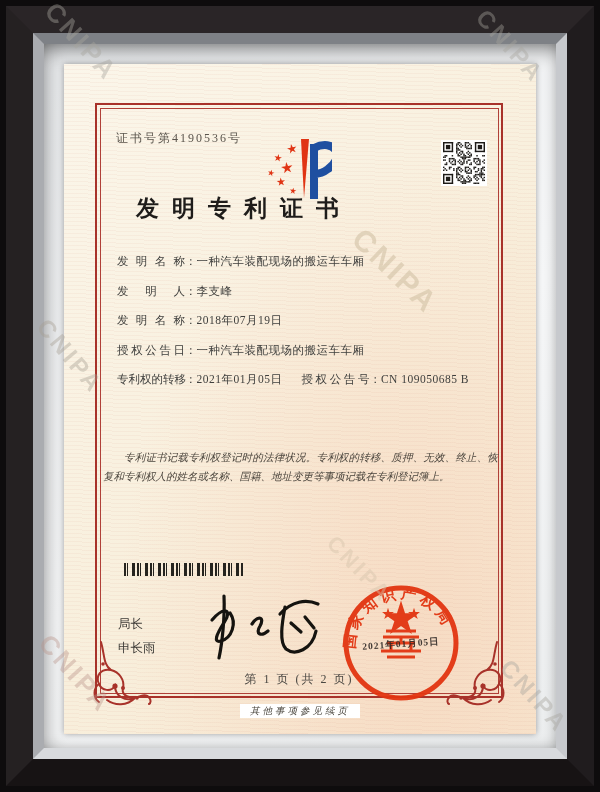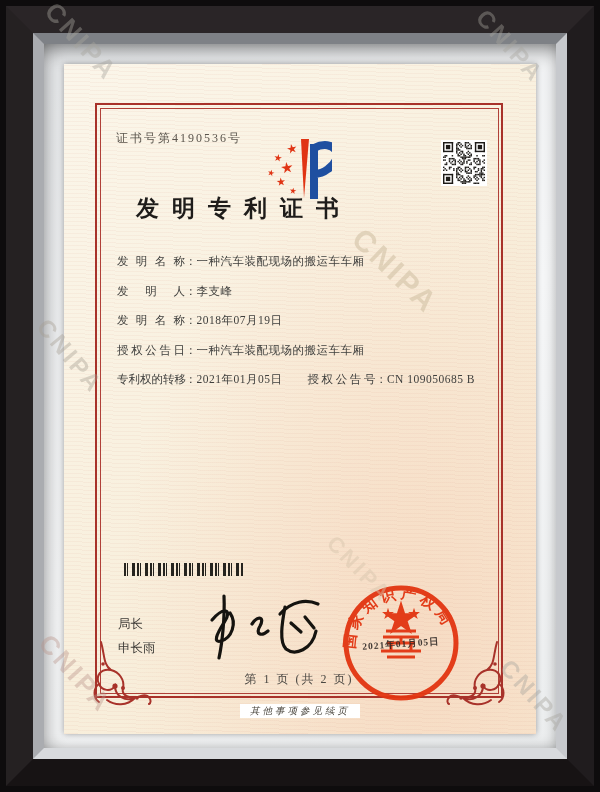--- a/index.html
+++ b/index.html
@@ -33,21 +33,21 @@
   .logo{position:absolute;left:196px;top:72px;width:72px;height:70px;}
   .qr{position:absolute;left:377px;top:76px;width:42px;height:42px;background:#fff;padding:2px;}
   .title{position:absolute;left:31px;right:33px;top:129px;text-align:left;
     font-size:23px;font-weight:bold;letter-spacing:13px;color:#1e1c1a;text-indent:13px;padding-left:28px;}
   
   .rows{position:absolute;left:53px;right:36px;top:190px;font-size:11.5px;color:#40403e;}
   .row{height:29.5px;white-space:nowrap;}
   .lbl{display:inline-block;width:68px;text-align:justify;text-align-last:justify;
        text-justify:inter-character;}
   .val{letter-spacing:.5px;}
-  .grant-2{margin-left:22px;}
+  .grant-2{margin-left:16px;}
   
   .body-text{position:absolute;left:39px;right:38px;top:384px;font-size:10.5px;line-height:1.82;
     color:#4c463e;text-align:justify;font-style:italic;}
   .body-text p{margin:0;text-indent:2em;}
   
   .barcode{position:absolute;left:60px;top:499px;width:120px;height:13px;
     background:repeating-linear-gradient(90deg,#26241f 0 2px,transparent 2px 3px,
       #26241f 3px 4px,transparent 4px 8px,#26241f 8px 11px,transparent 11px 13px);}
   .director{position:absolute;left:54px;top:548px;font-size:12.5px;color:#3c3a36;line-height:1.95;}
   .signature{position:absolute;left:118px;top:524px;width:150px;height:80px;}
@@ -401,20 +401,21 @@
       <div class="row">
         <span class="lbl">授权公告日</span><span>：</span><span class="val">一种汽车装配现场的搬运车车厢</span>
       </div>
       <div class="row">
         <span><span class="lbl">专利权的转移</span><span>：</span><span class="val">2021年01月05日</span></span>
         <span class="grant-2"><span class="lbl">授权公告号</span><span>：</span><span class="val">CN 109050685 B</span></span>
       </div>
     </div>
 
     <div class="body-text">
+      <p>专利证书记载专利权登记时的法律状况。专利权的转移、质押、无效、终止、恢复和专利权人的姓名或名称、国籍、地址变更等事项记载在专利登记簿上。</p>
     </div>
 
     <div class="barcode"></div>
 
     <div class="director">
       <div>局长</div>
       <div>申长雨</div>
     </div>
 
     <svg class="signature" viewBox="0 0 150 80">

